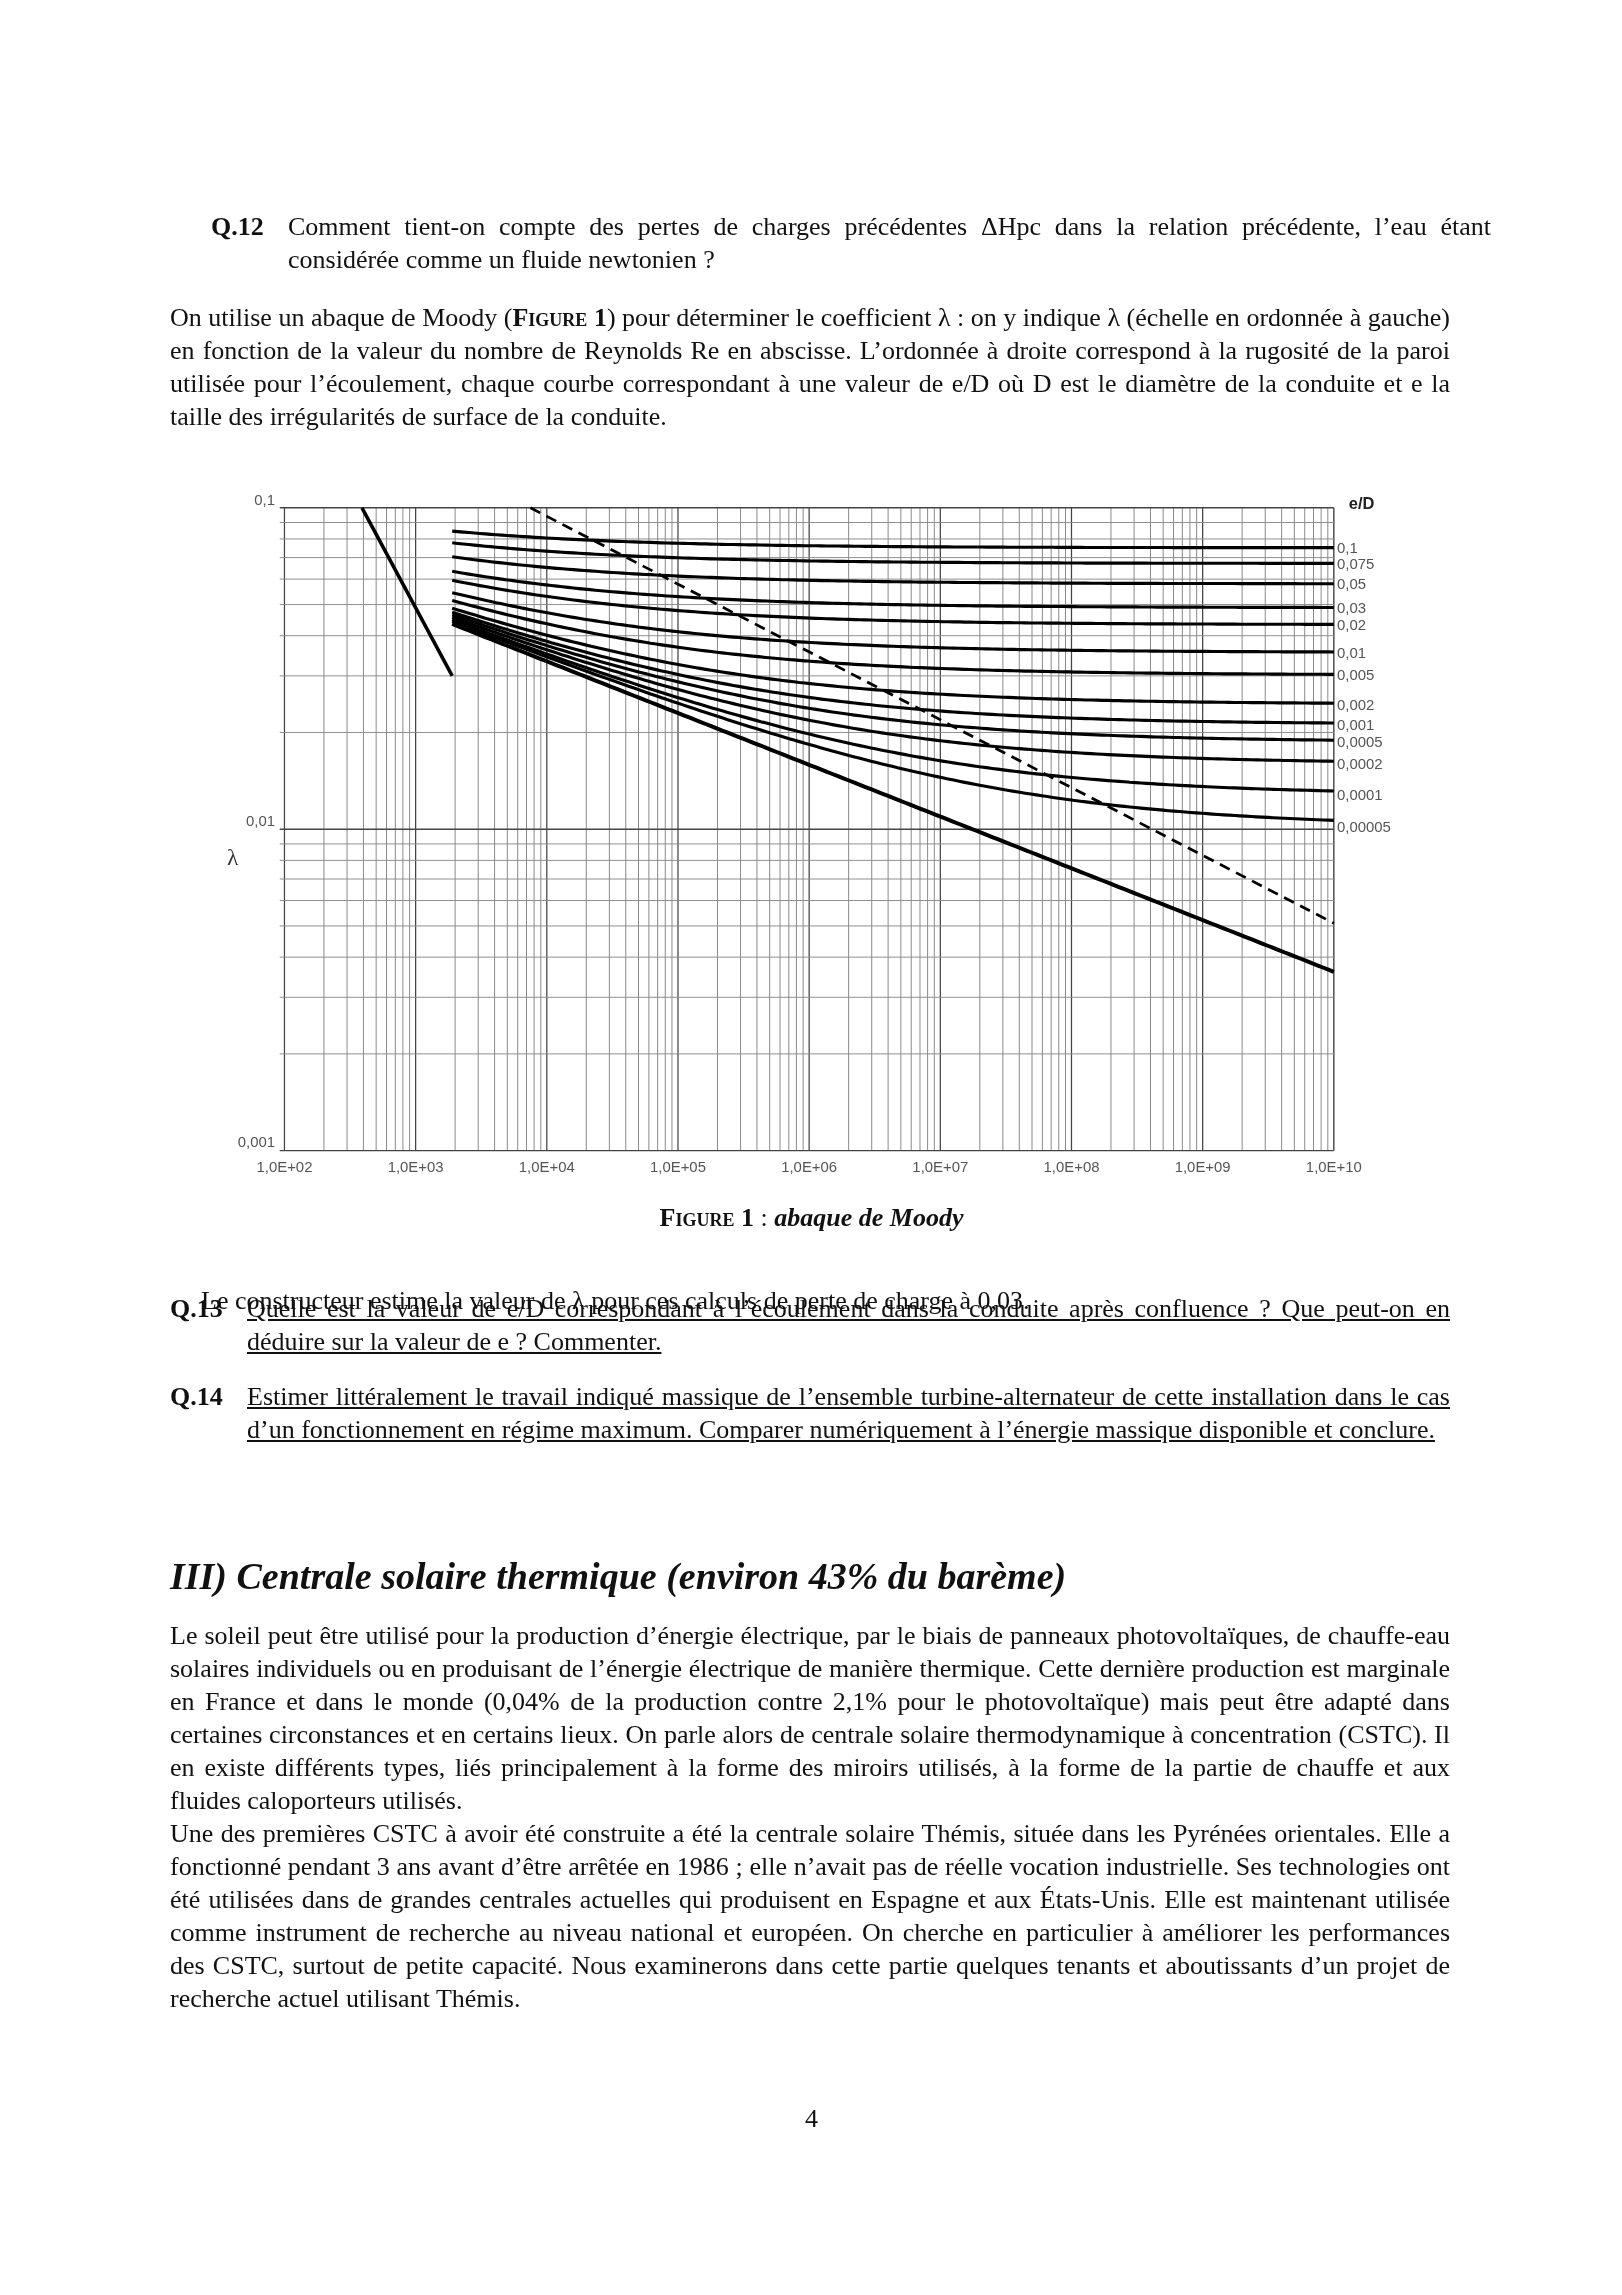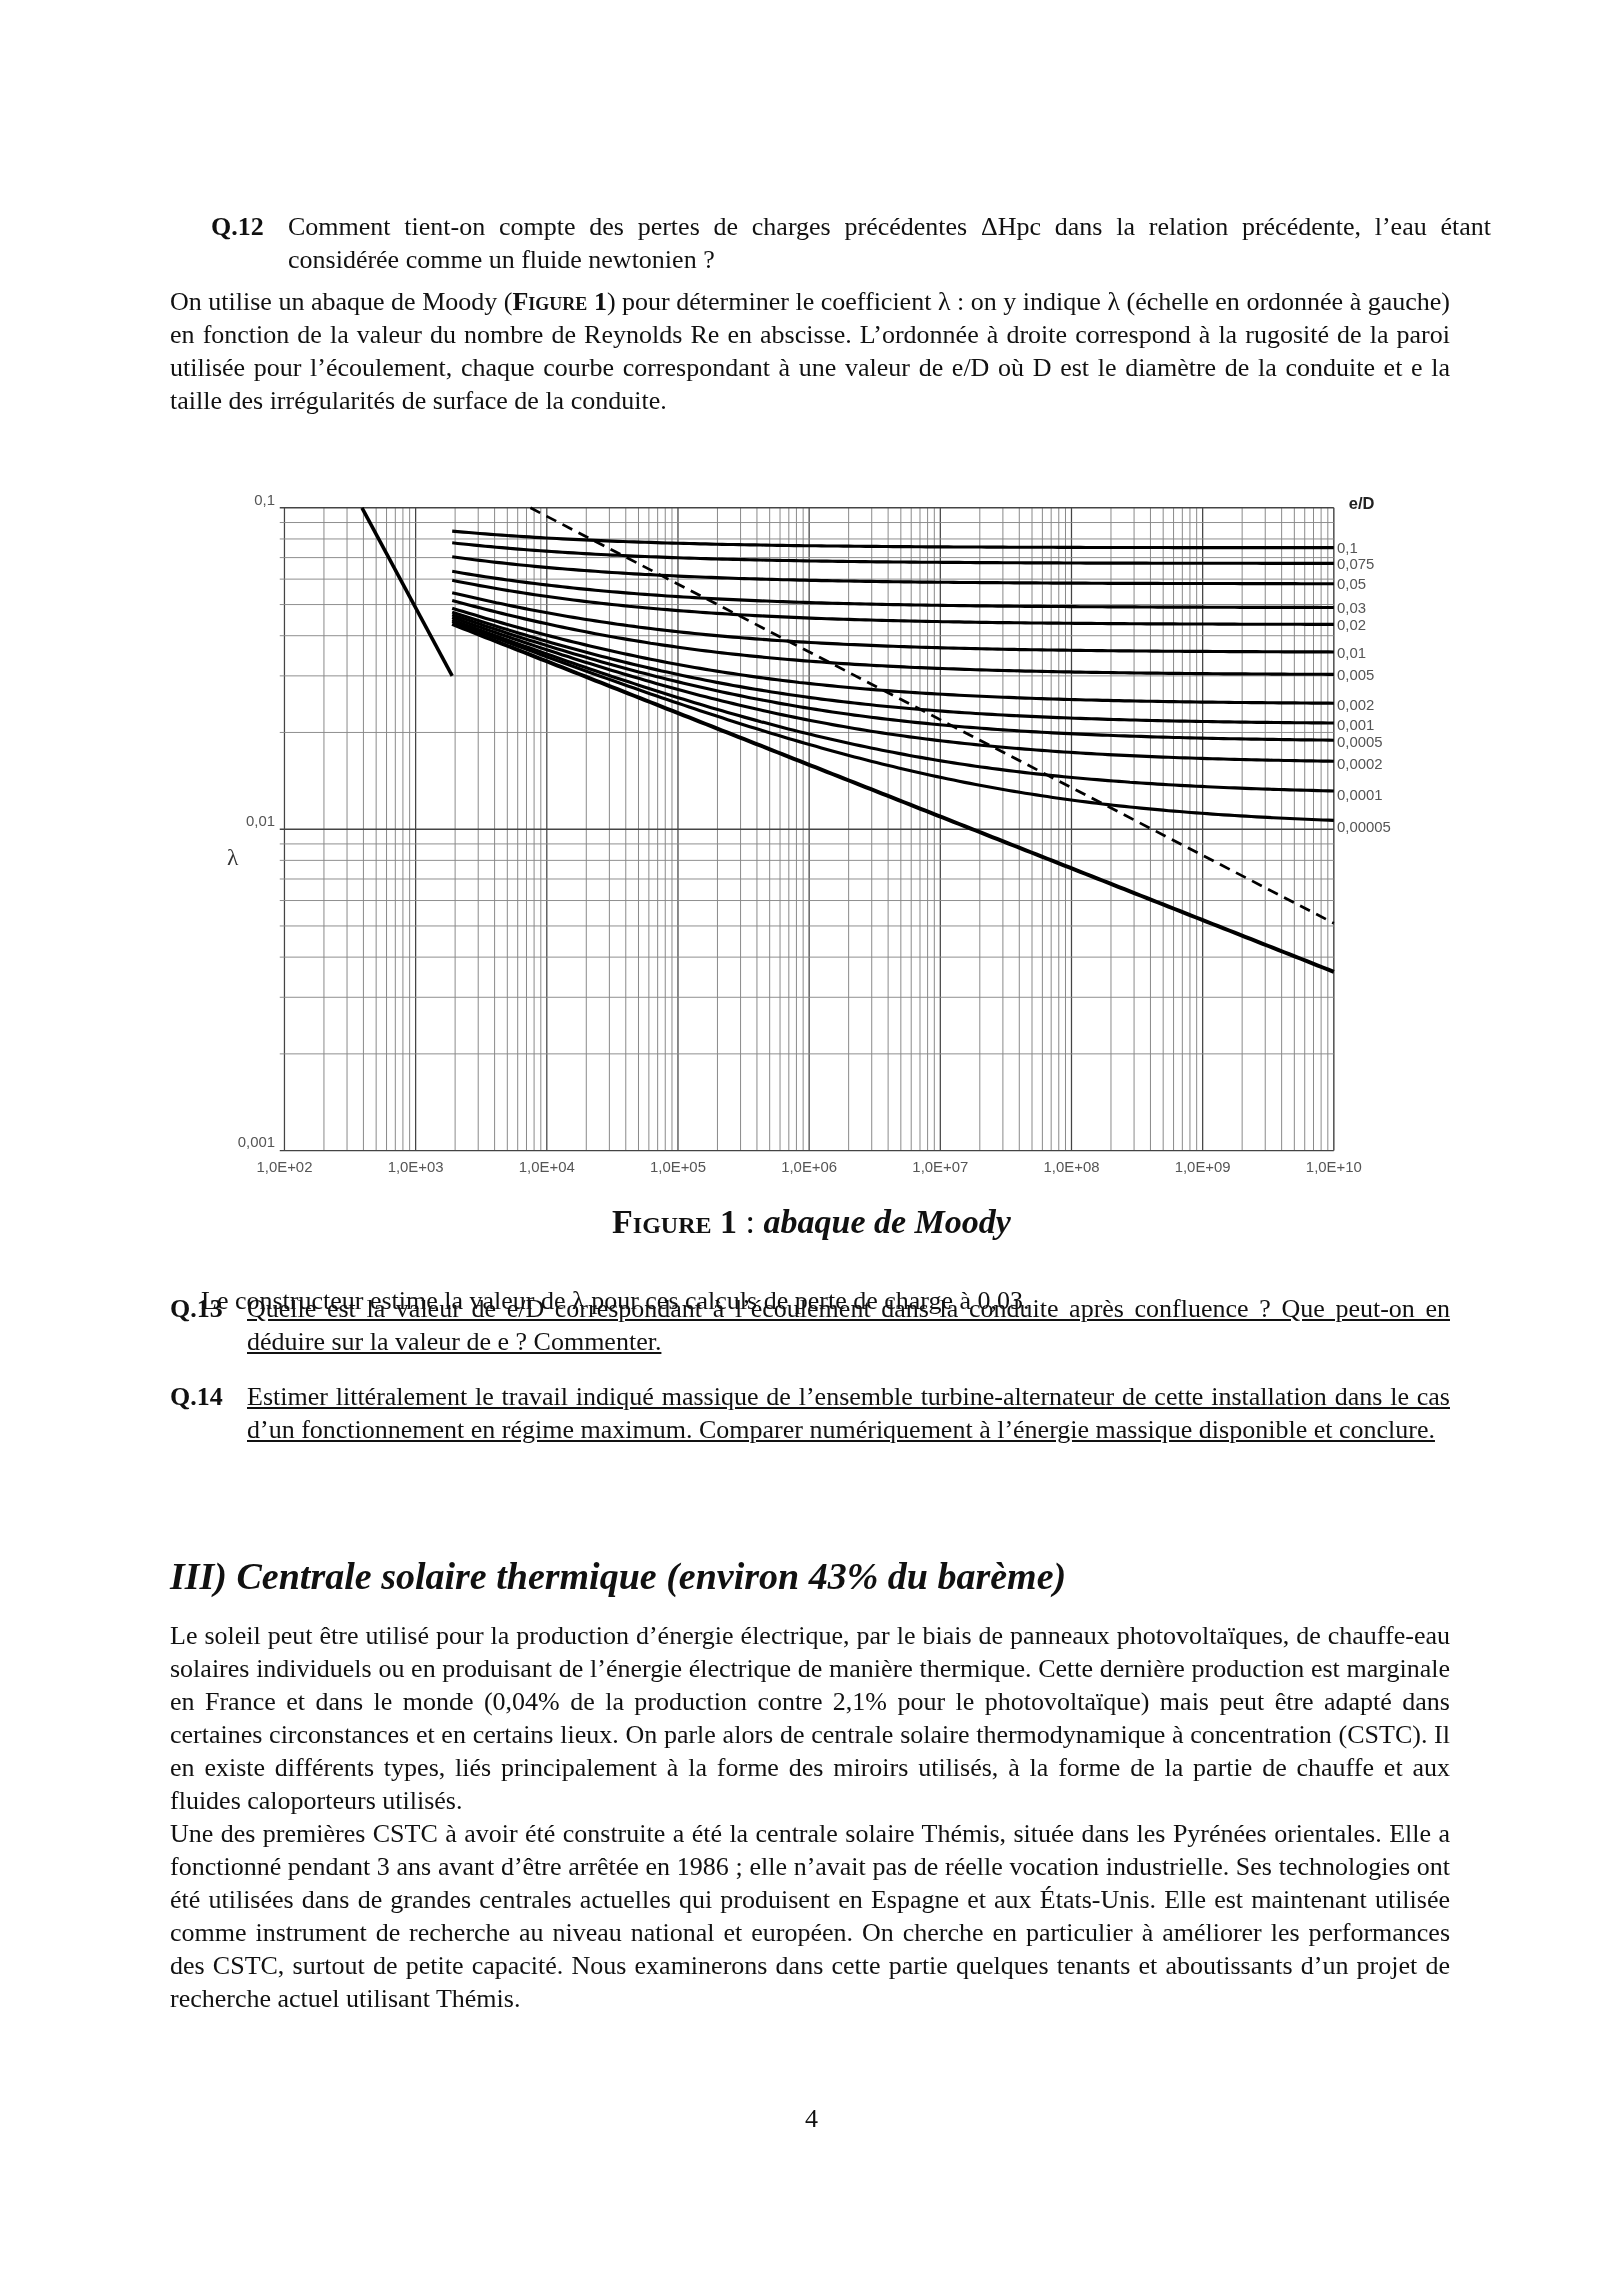--- a/index.html
+++ b/index.html
@@ -2,40 +2,40 @@
 <html style="font-size:12.6px"><head>
 <meta charset="utf-8">
 <style>
   html, body { margin: 0; padding: 0; background: #fff; }
   body { width: 1623px; height: 2295px; position: relative; overflow: hidden;
          font-family: "Liberation Serif", "DejaVu Serif", serif; color: #111; }
   .block { position: absolute; left: 170px; width: 1280px; font-size: 26px; line-height: 33px; text-align: justify; }
   .q { position: absolute; left: 170px; width: 1280px; font-size: 26px; line-height: 33px; }
   .q .qn { position: absolute; left: 0; top: 0; font-weight: bold; }
   .q .qt { margin-left: 77px; text-align: justify; display: block; }
-  .caption { position: absolute; left: 0; width: 1623px; text-align: center; font-size: 34px; top: 1203px; }
+  .caption { position: absolute; left: 0; width: 1623px; text-align: center; font-size: 26px; top: 1203px; }
   .caption .sc { font-variant: small-caps; font-weight: bold; }
   .caption .it { font-style: italic; font-weight: bold; }
   .heading { position: absolute; left: 170px; top: 1554px; font-size: 38px; font-weight: bold; font-style: italic; }
   .pagenum { position: absolute; left: 0; width: 1623px; text-align: center; top: 2104px; font-size: 26px; }
   #chart { position: absolute; left: 0; top: 0; }
   .ax { font-family: "Liberation Sans", "DejaVu Sans", sans-serif; fill: #555; font-size: 19px; }
   .axb { font-family: "Liberation Sans", "DejaVu Sans", sans-serif; fill: #222; font-size: 21px; font-weight: bold; }
   .lam { font-family: "Liberation Serif", serif; font-size: 30px; fill: #333; }
   .sc2 { font-variant: small-caps; font-weight: bold; }
 </style>
 </head>
 <body>
 
 <div class="q" style="top:210px;margin-left:41px;">
   <span class="qn">Q.12</span>
   <span class="qt">Comment tient-on compte des pertes de charges précédentes ΔHpc dans la relation précédente, l’eau étant considérée comme un fluide newtonien ?</span>
 </div>
 
-<div class="block" style="top:285px;">
+<div class="block" style="top:301px;">
   <span>On utilise un abaque de Moody (</span><span class="sc2">Figure 1</span><span>) pour déterminer le coefficient λ : on y indique λ (échelle en ordonnée à gauche) en fonction de la valeur du nombre de Reynolds Re en abscisse. L’ordonnée à droite correspond à la rugosité de la paroi utilisée pour l’écoulement, chaque courbe correspondant à une valeur de e/D où D est le diamètre de la conduite et e la taille des irrégularités de surface de la conduite.</span>
 </div>
 
 <svg id="chart" width="1623" height="1193" viewBox="0 0 2067 1520">
   <g id="grid">
       <line x1="362" y1="647" x2="362" y2="1466" stroke="#444" stroke-width="1.6"></line>
       <line x1="412.30963802534285" y1="647" x2="412.30963802534285" y2="1466" stroke="#777" stroke-width="1.1"></line>
       <line x1="441.7388896950236" y1="647" x2="441.7388896950236" y2="1466" stroke="#777" stroke-width="1.1"></line>
       <line x1="462.6192760506857" y1="647" x2="462.6192760506857" y2="1466" stroke="#777" stroke-width="1.1"></line>
       <line x1="478.81536197465715" y1="647" x2="478.81536197465715" y2="1466" stroke="#777" stroke-width="1.1"></line>

